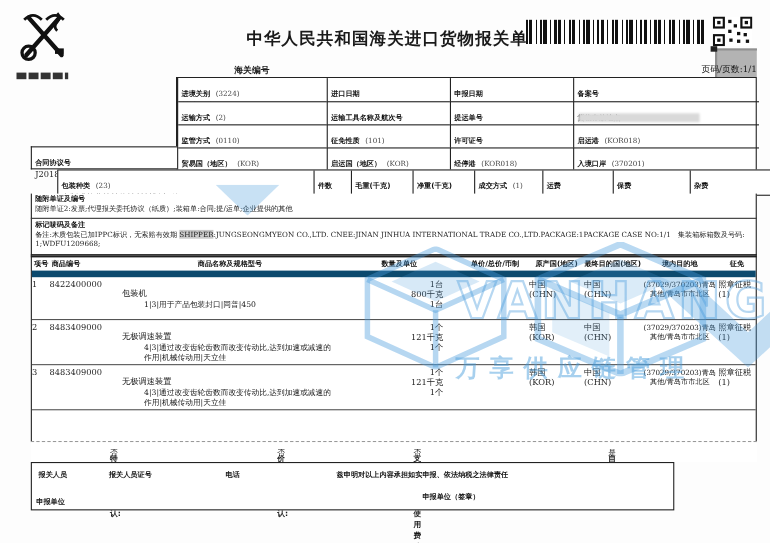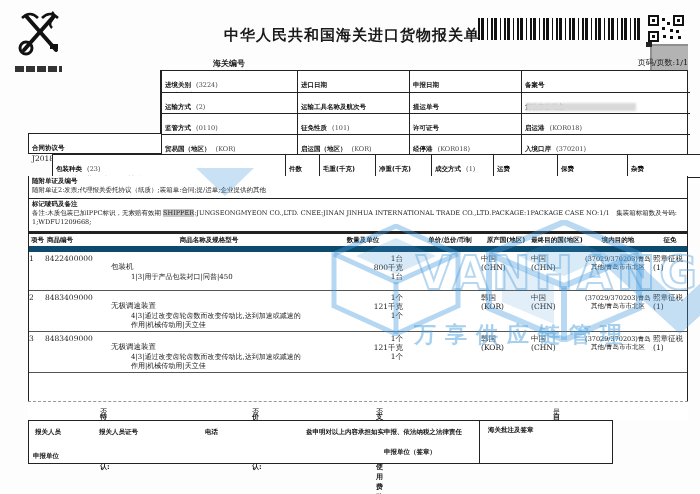--- a/index.html
+++ b/index.html
@@ -264,23 +264,20 @@
     <span style="left:525px"><span>自报自缴:</span><b>是</b></span>
   </div>
 
   <div class="abs bottom">
     <span class="lbl" style="left:6px;top:7px">报关人员</span>
     <span class="lbl" style="left:70px;top:7px">报关人员证号</span>
     <span class="lbl" style="left:176px;top:7px">电话</span>
     <span class="lbl" style="left:262px;top:7px;width:186px;text-align:center;display:inline-block">兹申明对以上内容承担如实申报、依法纳税之法律责任</span>
     <span class="lbl" style="left:355px;top:27px">申报单位（签章）</span>
     <span class="lbl" style="left:4px;top:31px">申报单位</span>
-    <div class="rbox">
-      <span class="lbl" style="left:8px;top:5px">海关批注及签章</span>
-    </div>
   </div>
 
   <div class="abs wm" style="left:0;top:0;width:700px;height:494px;">
     <svg class="abs" style="left:196px;top:168px" width="58" height="28" viewBox="0 0 58 28">
       <polygon points="0,0 58,0 29,28" fill="rgba(72,156,220,.30)"></polygon>
     </svg>
     <svg class="abs" style="left:330px;top:224px" width="132" height="112" viewBox="0 0 132 112">
       <g stroke="rgba(72,156,220,.40)" stroke-width="5" fill="none">
         <polygon points="66,2 128,30 128,82 66,110 4,82 4,30"></polygon>
         <polyline points="4,30 66,58 128,30"></polyline>

